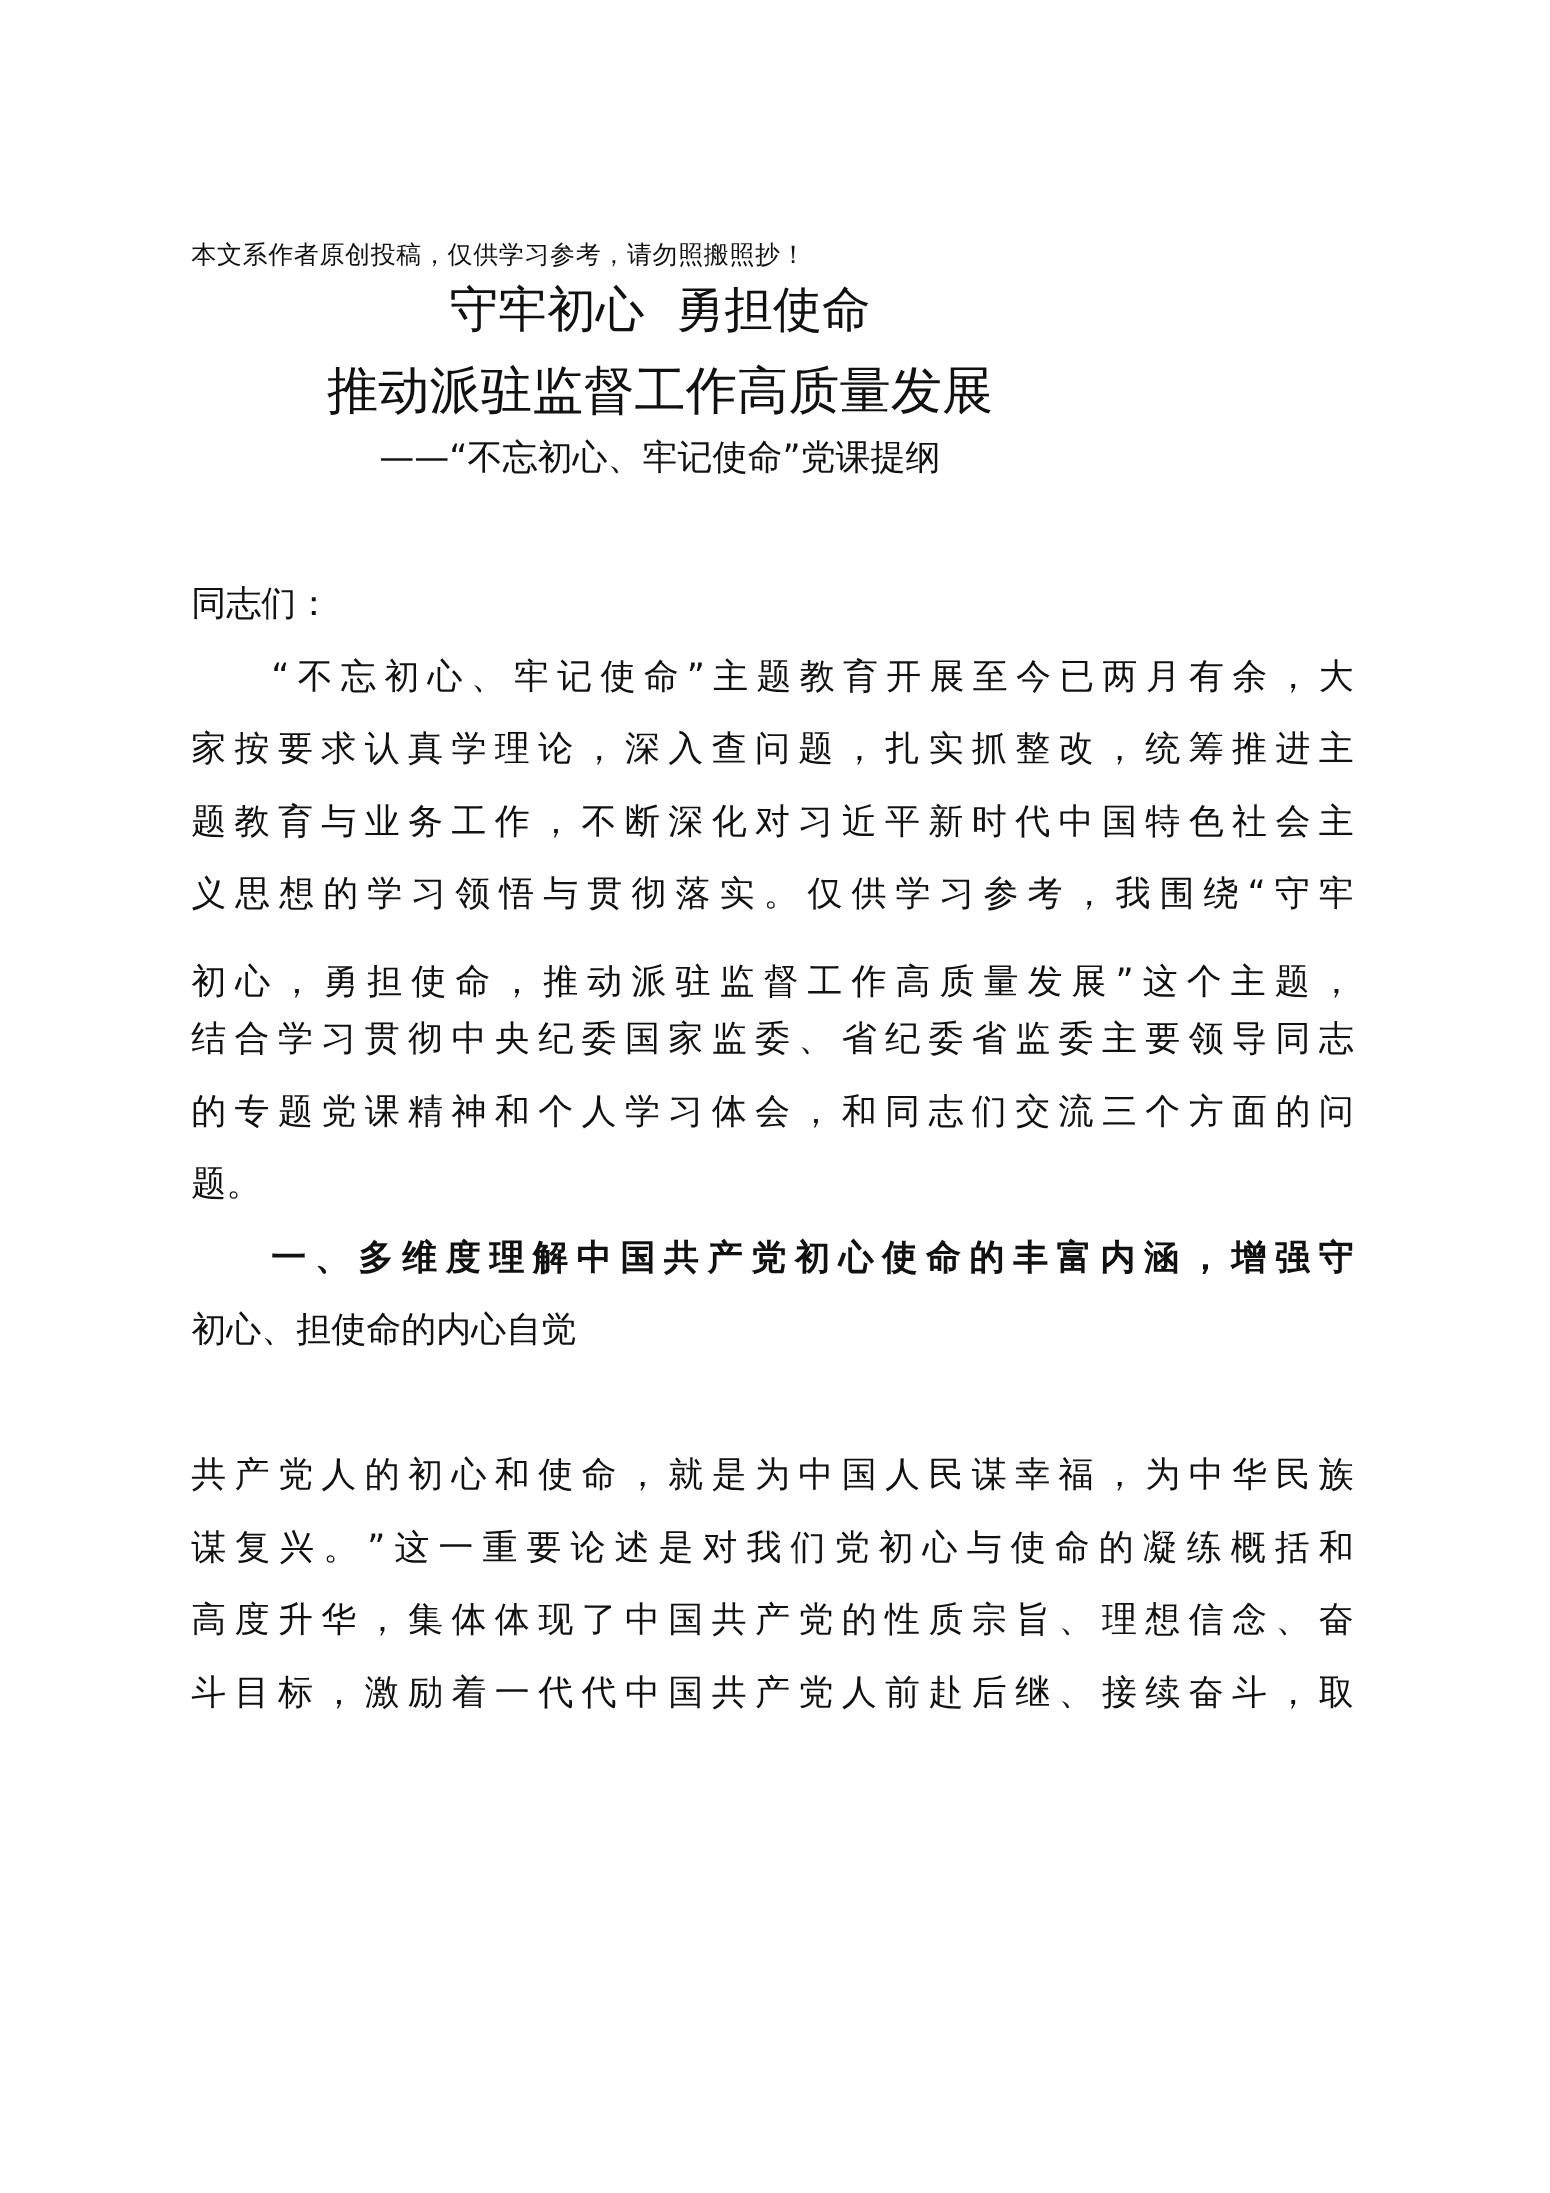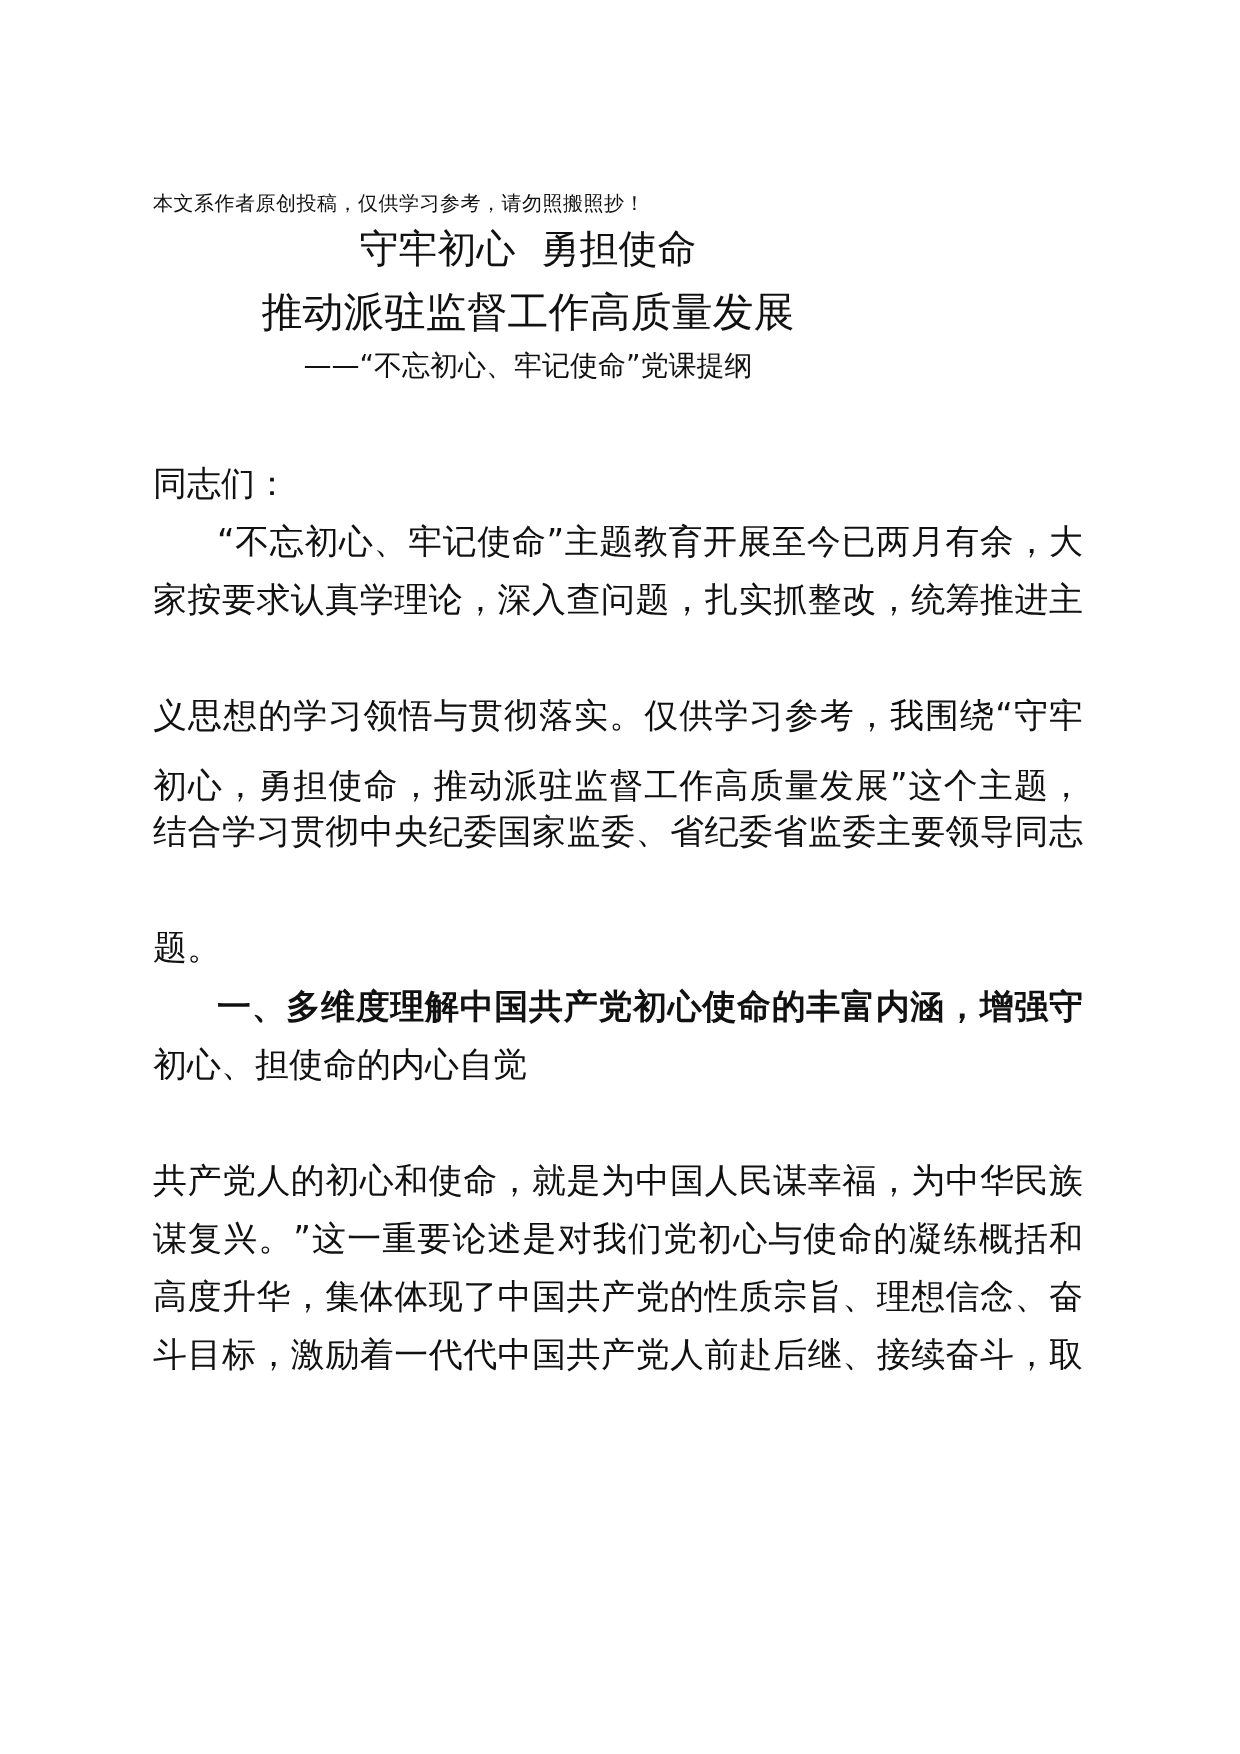--- a/index.html
+++ b/index.html
@@ -4,42 +4,44 @@
 <style>
   html, body { margin: 0; padding: 0; background: #ffffff; }
   body { width: 1240px; height: 1754px; position: relative; overflow: hidden;
          font-family: "DejaVu Sans", "Liberation Sans", sans-serif; color: #111; }
   .page { position: absolute; left: 0; top: 0; width: 1240px; height: 1754px; background: #fff; padding-left: 13px; }
   .notice { position: absolute; left: 153px; top: 188px; font-size: 20px; line-height: 30px; letter-spacing: 0.5px; white-space: nowrap; }
   .title { position: absolute; left: 0; width: 1056px; text-align: center; white-space: nowrap; }
   .t1 { top: 225px; font-size: 39px; line-height: 48px; }
   .t2 { top: 287px; font-size: 41px; line-height: 50px; }
   .t3 { top: 347px; font-size: 28px; line-height: 38px; text-align: center; }
-  .body-line { position: absolute; left: 153px; width: 930px; font-size: 34px; line-height: 40px; white-space: nowrap; text-align: justify; text-align-last: justify; }
+  .body-line { position: absolute; left: 153px; width: 930px; font-size: 28px; line-height: 40px; white-space: nowrap; text-align: justify; text-align-last: justify; }
   .body-line.last { text-align-last: left; }
   .indent { left: 217px; width: 866px; }
   .bold { font-weight: bold; }
 </style>
 </head>
 <body>
 
 <div class="page">
   <div class="notice">本文系作者原创投稿，仅供学习参考，请勿照搬照抄！</div>
 
   <div class="title t1" style="white-space:pre;">守牢初心  勇担使命</div>
   <div class="title t2">推动派驻监督工作高质量发展</div>
   <div class="title t3">——“不忘初心、牢记使命”党课提纲</div>
 
   <div class="body-line last" style="top:463px;">同志们：</div>
 
   <div class="body-line indent" style="top:521px;">“不忘初心、牢记使命”主题教育开展至今已两月有余，大</div>
   <div class="body-line" style="top:579px;">家按要求认真学理论，深入查问题，扎实抓整改，统筹推进主</div>
+  <div class="body-line" style="top:637px;">题教育与业务工作，不断深化对习近平新时代中国特色社会主</div>
   <div class="body-line" style="top:695px;">义思想的学习领悟与贯彻落实。仅供学习参考，我围绕“守牢</div>
   <div class="body-line" style="top:765px;">初心，勇担使命，推动派驻监督工作高质量发展”这个主题，</div>
   <div class="body-line" style="top:811px;">结合学习贯彻中央纪委国家监委、省纪委省监委主要领导同志</div>
+  <div class="body-line" style="top:869px;">的专题党课精神和个人学习体会，和同志们交流三个方面的问</div>
   <div class="body-line last" style="top:927px;">题。</div>
 
   <div class="body-line indent bold" style="top:986px;">一、多维度理解中国共产党初心使命的丰富内涵，增强守</div>
   <div class="body-line last" style="top:1044px;">初心、担使命的内心自觉</div>
 
   <div class="body-line" style="top:1160px;">共产党人的初心和使命，就是为中国人民谋幸福，为中华民族</div>
   <div class="body-line" style="top:1218px;">谋复兴。”这一重要论述是对我们党初心与使命的凝练概括和</div>
   <div class="body-line" style="top:1276px;">高度升华，集体体现了中国共产党的性质宗旨、理想信念、奋</div>
   <div class="body-line" style="top:1334px;">斗目标，激励着一代代中国共产党人前赴后继、接续奋斗，取</div>
 </div>

